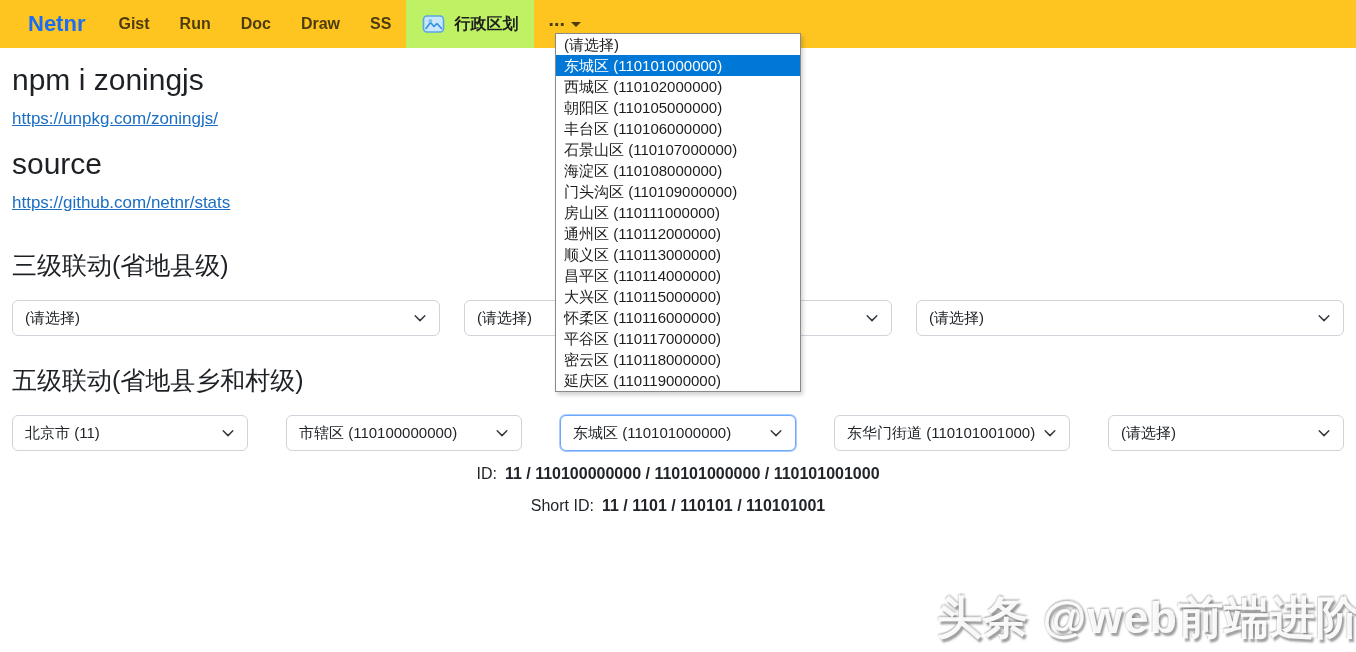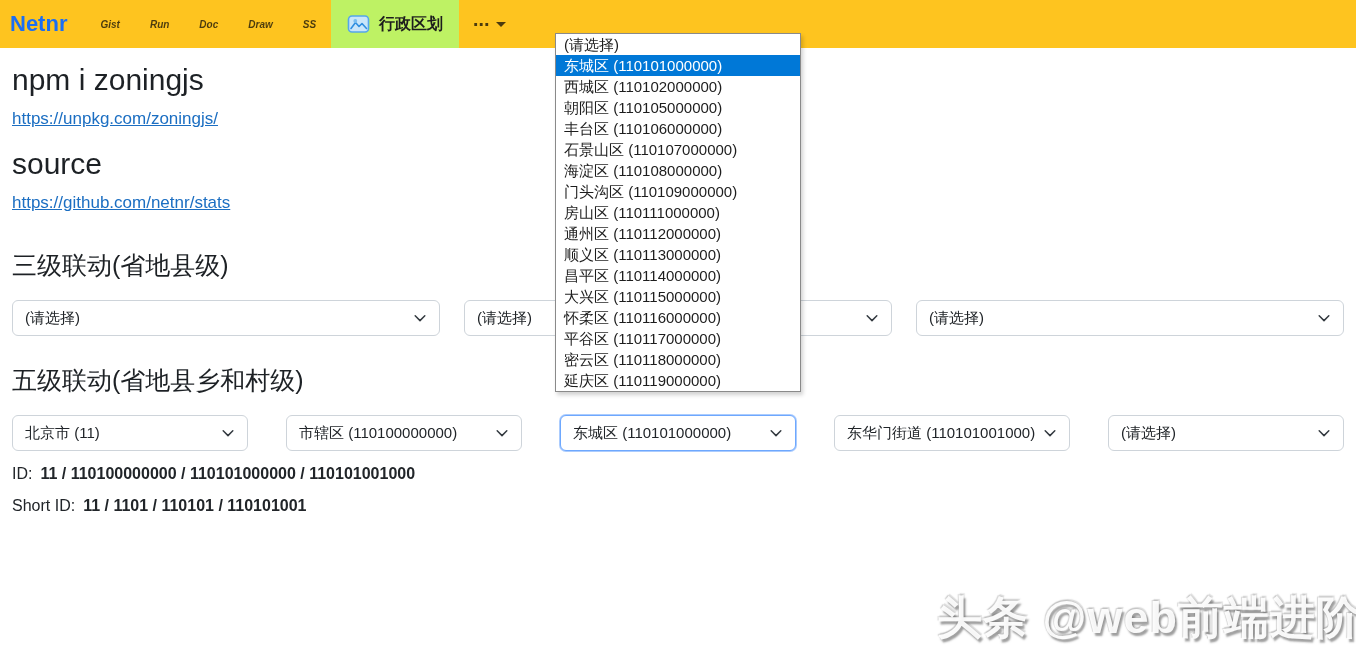--- a/index.html
+++ b/index.html
@@ -4,30 +4,30 @@
 <style>
   * { box-sizing: border-box; margin: 0; padding: 0; }
   html,body { width:1356px; height:652px; }
   body {
     font-family: "Liberation Sans", "DejaVu Sans", sans-serif;
     background:#ffffff; color:#212529; position:relative; overflow:hidden;
   }
   
   .navbar {
     height:48px; background:#fec41f; display:flex; align-items:stretch;
-    padding-left:10px; position:relative; z-index:1;
+    padding-left:28px; position:relative; z-index:1;
   }
   .brand {
     font-size:22px; font-weight:bold; color:#1b6ef3;
     display:flex; align-items:center; margin-right:18px; cursor:pointer;
   }
   .nav-link {
     display:flex; align-items:center; padding:0 15px;
-    font-size:10px; font-weight:600; color:rgba(30,25,10,0.8);
-    text-decoration:none; cursor:pointer;font-style:italic;
+    font-size:16px; font-weight:600; color:rgba(30,25,10,0.8);
+    text-decoration:none; cursor:pointer;
   }
   .nav-tab-active {
     display:flex; align-items:center; gap:8px; background:#bef264;
     padding:0 16px; font-size:16px; font-weight:600; color:#1d1d1d; cursor:pointer;
   }
   .nav-more {
     display:flex; align-items:center; gap:7px; padding:0 14px;
     font-size:16px; font-weight:bold; color:rgba(30,25,10,0.8); cursor:pointer;
   }
   .caret-down {
@@ -55,21 +55,21 @@
     padding:0 12px; font-size:15px; color:#212529; cursor:pointer;
     position:relative; overflow:hidden; white-space:nowrap;
   }
   .select .val { flex:1 1 auto; overflow:hidden; white-space:nowrap; }
   .select .chev { flex:0 0 auto; margin-left:8px; display:flex; align-items:center; }
   .select.focused {
     border-color:#6ea8fe;
     box-shadow:0 0 0 1px rgba(13,110,253,0.35);
   }
   
-  .id-line { margin-top:14px; font-size:16px; color:#212529; }
+  .id-line { margin-top:14px; font-size:16px; color:#212529;text-align:center; }
   .id-line + .id-line { }
   .id-line .lbl { font-weight:400; margin-right:8px; }
   .id-line .val { font-weight:bold; }
   
   .dropdown-list {
     position:absolute; left:555px; top:33px; width:246px;
     background:#ffffff; border:1px solid #8a8a8a;
     box-shadow:2px 3px 4px rgba(0,0,0,0.18); z-index:5;
   }
   .dropdown-option {

